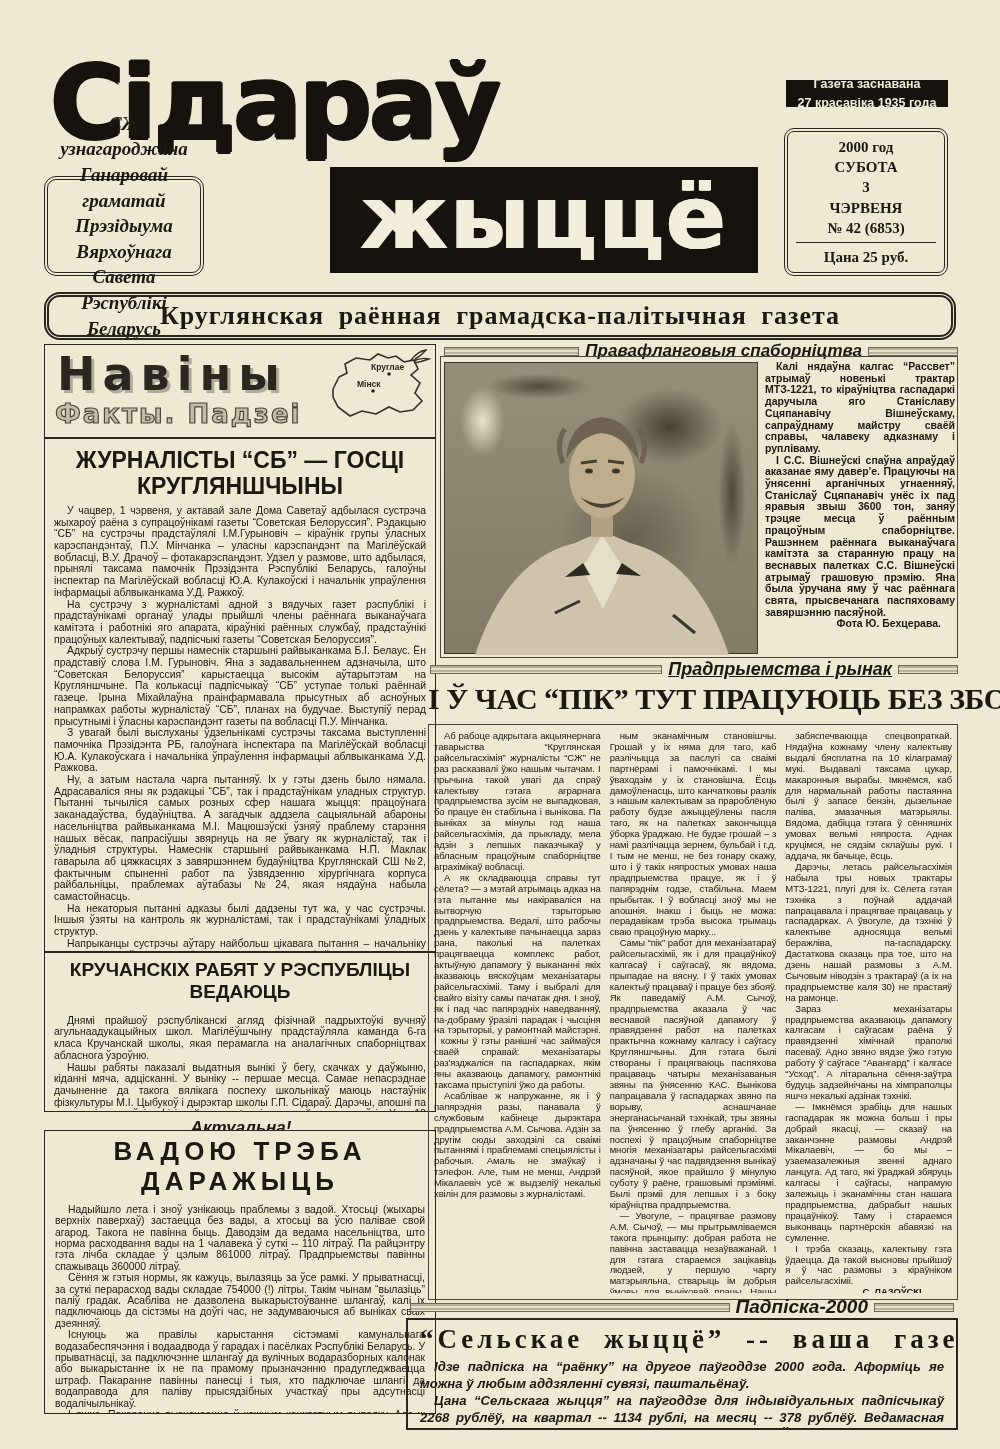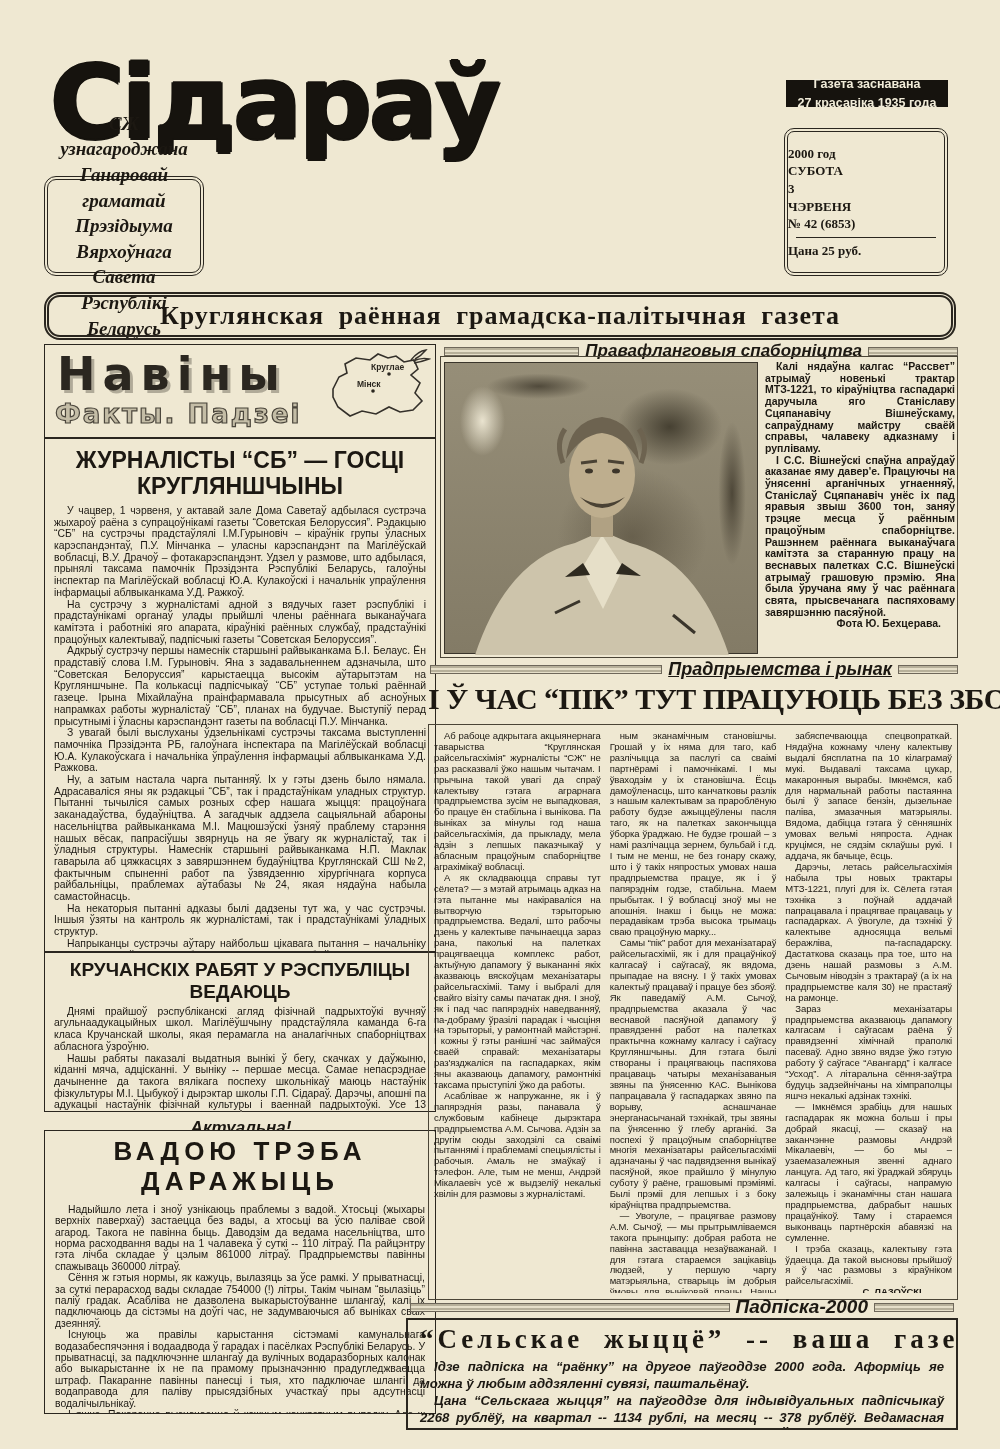--- a/index.html
+++ b/index.html
@@ -17,22 +17,22 @@
        line-height:102px;text-align:center;letter-spacing:2px;
        text-shadow:1px 0 #f3eddb,-1px 0 #f3eddb;}
   .award{position:absolute;left:44px;top:176px;width:160px;height:100px;border:4px double #2a261f;
        border-radius:12px;background:#efe8d2;display:flex;flex-direction:column;justify-content:center;
        font-family:"Liberation Serif",serif;font-style:italic;font-weight:bold;font-size:19px;
        line-height:1.35;text-align:center;}
   .founded{position:absolute;left:786px;top:80px;width:162px;height:27px;background:#16130e;
        color:#f1ecd9;font-weight:bold;font-size:12.5px;line-height:1.5;text-align:center;
        display:flex;flex-direction:column;justify-content:center;}
   .issue{position:absolute;left:784px;top:128px;width:164px;height:148px;border:4px double #2a261f;
-       border-radius:10px;font-family:"Liberation Serif",serif;font-weight:bold;font-size:13px;
-       display:flex;flex-direction:column;justify-content:center;line-height:1.35;}
+       border-radius:10px;font-family:"Liberation Serif",serif;font-weight:bold;font-size:15px;
+       text-align:center;display:flex;flex-direction:column;justify-content:center;line-height:1.35;}
   .issue .rule{border-top:1.5px solid #2a261f;margin:4px 8px;}
 
   
   .banner{position:absolute;left:44px;top:292px;width:912px;height:48px;border:5px double #2a261f;
        border-radius:16px;font-family:"Liberation Serif",serif;font-weight:bold;font-size:26px;
        line-height:38px;text-align:center;letter-spacing:1px;word-spacing:7px;}
 
   
   .sec-head{position:absolute;display:flex;align-items:center;gap:6px;height:18px;}
   .bar{height:9px;border:1px solid #6e675a;
@@ -49,21 +49,21 @@
         font-size:26px;letter-spacing:2px;color:#c4bda6;-webkit-text-stroke:1.2px #4b463c;}
   .map-wrap{position:absolute;right:4px;top:2px;width:108px;height:88px;}
 
   .headline-c{font-weight:bold;text-align:center;line-height:1.15;margin:2px 0 5px 0;}
   .bp{margin:0;text-indent:13px;text-align:justify;}
   .sig{text-align:right;font-weight:bold;}
 
   .sb-box{top:438px;height:514px;padding:6px 9px;font-size:10.4px;line-height:11.7px;}
   .sb-box .headline-c{font-size:23px;}
   .kids-box{top:952px;height:160px;padding:4px 9px;font-size:10.4px;line-height:11.7px;}
-  .kids-box .headline-c{font-size:19px;margin-bottom:3px;}
+  .kids-box .headline-c{font-size:19px;margin-bottom:12px;}
   .water-box{top:1130px;height:284px;padding:4px 10px;font-size:10.4px;line-height:11.4px;}
   .water-box .headline-c{font-size:26px;letter-spacing:5px;margin-bottom:7px;}
 
   
   .rt-section{position:absolute;left:440px;top:356px;width:518px;height:302px;border:1px solid #4a4436;}
   .photo{position:absolute;left:3px;top:5px;width:314px;height:292px;border:1px solid #3a352b;
      background:
        radial-gradient(closest-side at 12% 20%,rgba(238,232,212,.95),rgba(238,232,212,0) 60%),
        radial-gradient(closest-side at 30% 8%,rgba(52,46,34,.7),rgba(52,46,34,0) 55%),
        radial-gradient(closest-side at 72% 22%,rgba(45,40,28,.75),rgba(45,40,28,0) 60%),
@@ -93,20 +93,21 @@
   .upright{font-style:normal;letter-spacing:1px;}
 
   svg text{font-family:"Liberation Sans",sans-serif;}
 </style>
 </head>
 <body>
 
 <div class="page" data-name="newspaper-page">
 
   <div class="mast-title1" data-name="masthead-title-line1">Сідараў</div>
+  <div class="mast-title2" data-name="masthead-title-line2">жыццё</div>
 
   <div class="award" data-name="award-box">
     <span data-name="award-line">СЖ узнагароджана</span>
     <span data-name="award-line">Ганаровай граматай</span>
     <span data-name="award-line">Прэзідыума</span>
     <span data-name="award-line">Вярхоўнага Савета</span>
     <span data-name="award-line">Рэспублікі Беларусь</span>
   </div>
 
   <div class="founded" data-name="founded-box">

